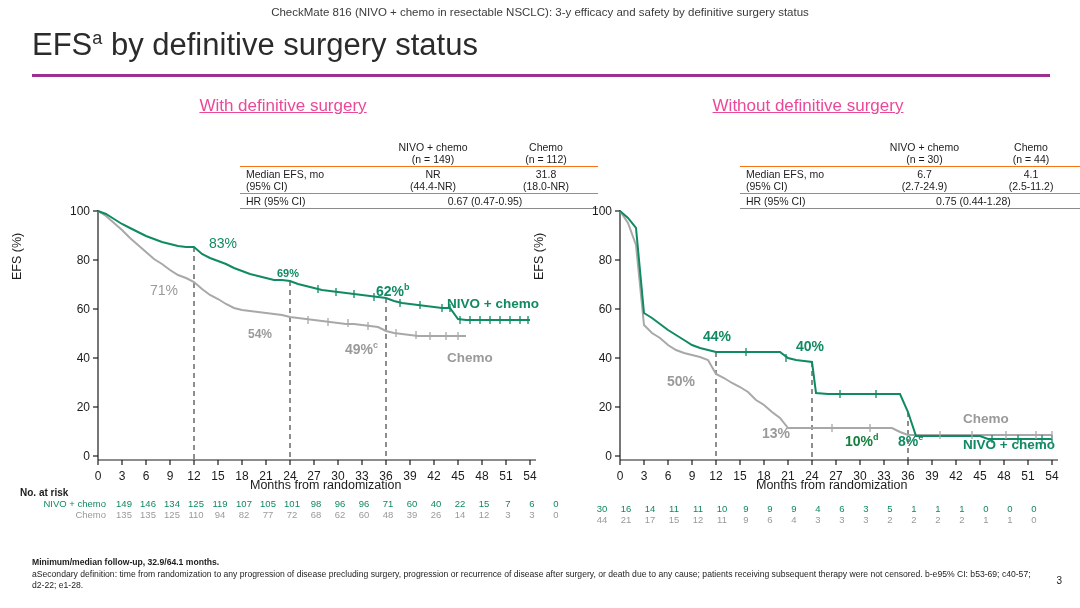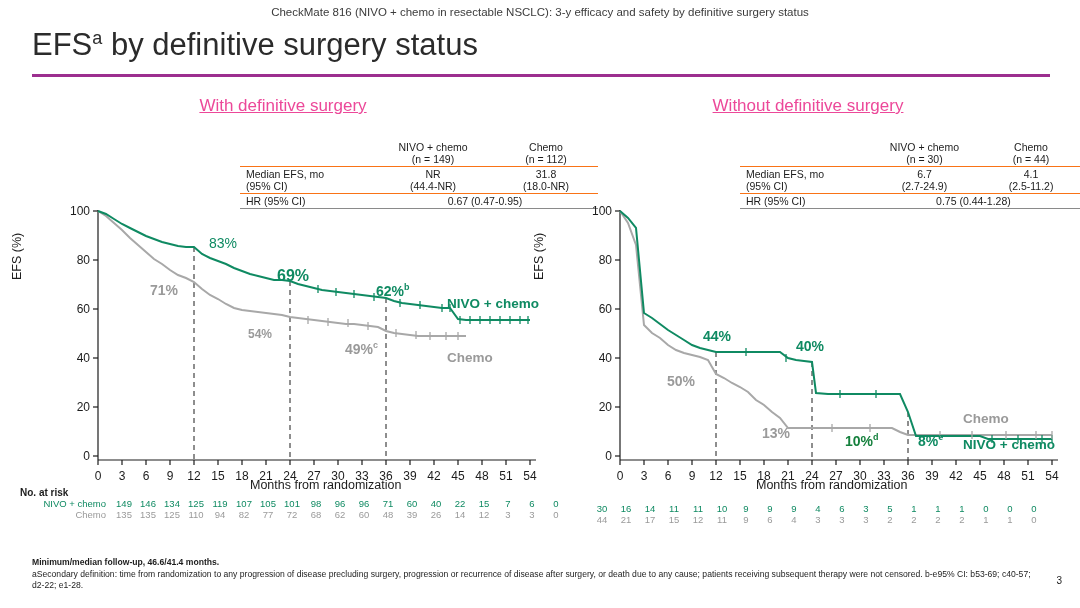--- a/index.html
+++ b/index.html
@@ -184,22 +184,22 @@
         <line x1="428" y1="132" x2="428" y2="140"></line>
         <line x1="440" y1="132" x2="440" y2="140"></line>
   </g>
 </svg>
 </div>
 
 <div style="position:absolute;left:10px;top:280px;transform:rotate(-90deg);transform-origin:left top;font-size:12.5px;color:#1c1c1c;">EFS (%)</div>
 <div style="position:absolute;left:250px;top:478px;font-size:12.5px;color:#1c1c1c;">Months from randomization</div>
 
 <div style="position:absolute;left:183px;top:235px;font-size:14px;font-weight:normal;color:#0f8a62;margin-left:26px;">83%</div>
-<div style="position:absolute;left:150px;top:282px;font-size:14px;font-weight:bold;color:#9a9a9a;">71%</div>
-<div style="position:absolute;left:277px;top:267px;font-size:16px;font-weight:bold;color:#0f8a62;">69%</div>
+<div style="position:absolute;left:150px;top:282px;font-size:14px;font-weight:normal;color:#9a9a9a;">71%</div>
+<div style="position:absolute;left:277px;top:267px;font-size:11px;font-weight:bold;color:#0f8a62;">69%</div>
 <div style="position:absolute;left:248px;top:327px;font-size:12px;font-weight:bold;color:#9a9a9a;">54%</div>
 <div style="position:absolute;left:376px;top:282px;font-size:14px;font-weight:bold;color:#0f8a62;"><span>62%</span><sup style="font-size:9px">b</sup></div>
 <div style="position:absolute;left:345px;top:340px;font-size:14px;font-weight:bold;color:#9a9a9a;"><span>49%</span><sup style="font-size:9px">c</sup></div>
 <div style="position:absolute;left:447px;top:296px;font-size:13.5px;font-weight:bold;color:#0f8a62;">NIVO + chemo</div>
 <div style="position:absolute;left:447px;top:350px;font-size:13.5px;font-weight:bold;color:#9a9a9a;">Chemo</div>
 
 <div class="risk" style="left:20px;top:487px;">
   <div class="lbl">No. at risk</div>
   <div class="risk-row">
     <div class="risk-name green">NIVO + chemo</div>
@@ -379,21 +379,21 @@
 </div>
 
 <div style="position:absolute;left:532px;top:280px;transform:rotate(-90deg);transform-origin:left top;font-size:12.5px;color:#1c1c1c;">EFS (%)</div>
 <div style="position:absolute;left:756px;top:478px;font-size:12.5px;color:#1c1c1c;">Months from randomization</div>
 
 <div style="position:absolute;left:703px;top:328px;font-size:14px;font-weight:bold;color:#0f8a62;">44%</div>
 <div style="position:absolute;left:667px;top:373px;font-size:14px;font-weight:bold;color:#9a9a9a;">50%</div>
 <div style="position:absolute;left:796px;top:338px;font-size:14px;font-weight:bold;color:#0f8a62;">40%</div>
 <div style="position:absolute;left:762px;top:425px;font-size:14px;font-weight:bold;color:#9a9a9a;">13%</div>
 <div style="position:absolute;left:845px;top:432px;font-size:14px;font-weight:bold;color:#15803d;"><span>10%</span><sup style="font-size:9px">d</sup></div>
-<div style="position:absolute;left:898px;top:432px;font-size:14px;font-weight:bold;color:#0f8a62;margin-left:20px;"><span>8%</span><sup style="font-size:9px">e</sup></div>
+<div style="position:absolute;left:898px;top:432px;font-size:14px;font-weight:bold;color:#0f8a62;"><span>8%</span><sup style="font-size:9px">e</sup></div>
 <div style="position:absolute;left:963px;top:411px;font-size:13.5px;font-weight:bold;color:#9a9a9a;">Chemo</div>
 <div style="position:absolute;left:963px;top:437px;font-size:13.5px;font-weight:bold;color:#0f8a62;">NIVO + chemo</div>
 
 <div class="risk" style="left:590px;top:503px;">
   <div class="risk-row">
     <div class="risk-vals green">
       <span>30</span>
         <span>16</span>
         <span>14</span>
         <span>11</span>
@@ -433,16 +433,16 @@
         <span>2</span>
         <span>2</span>
         <span>1</span>
         <span>1</span>
         <span>0</span>
     </div>
   </div>
 </div>
 
 <div class="footnotes">
-  <div class="bold">Minimum/median follow-up, 46.6/41.4 months.</div>
+  <div class="bold">Minimum/median follow-up, 32.9/64.1 months.</div>
   <div>aSecondary definition: time from randomization to any progression of disease precluding surgery, progression or recurrence of disease after surgery, or death due to any cause; patients receiving subsequent therapy were not censored. b-e95% CI: b53-69; c40-57; d2-22; e1-28.</div>
 </div>
 <div class="pagenum">3</div>
 
 </body></html>

